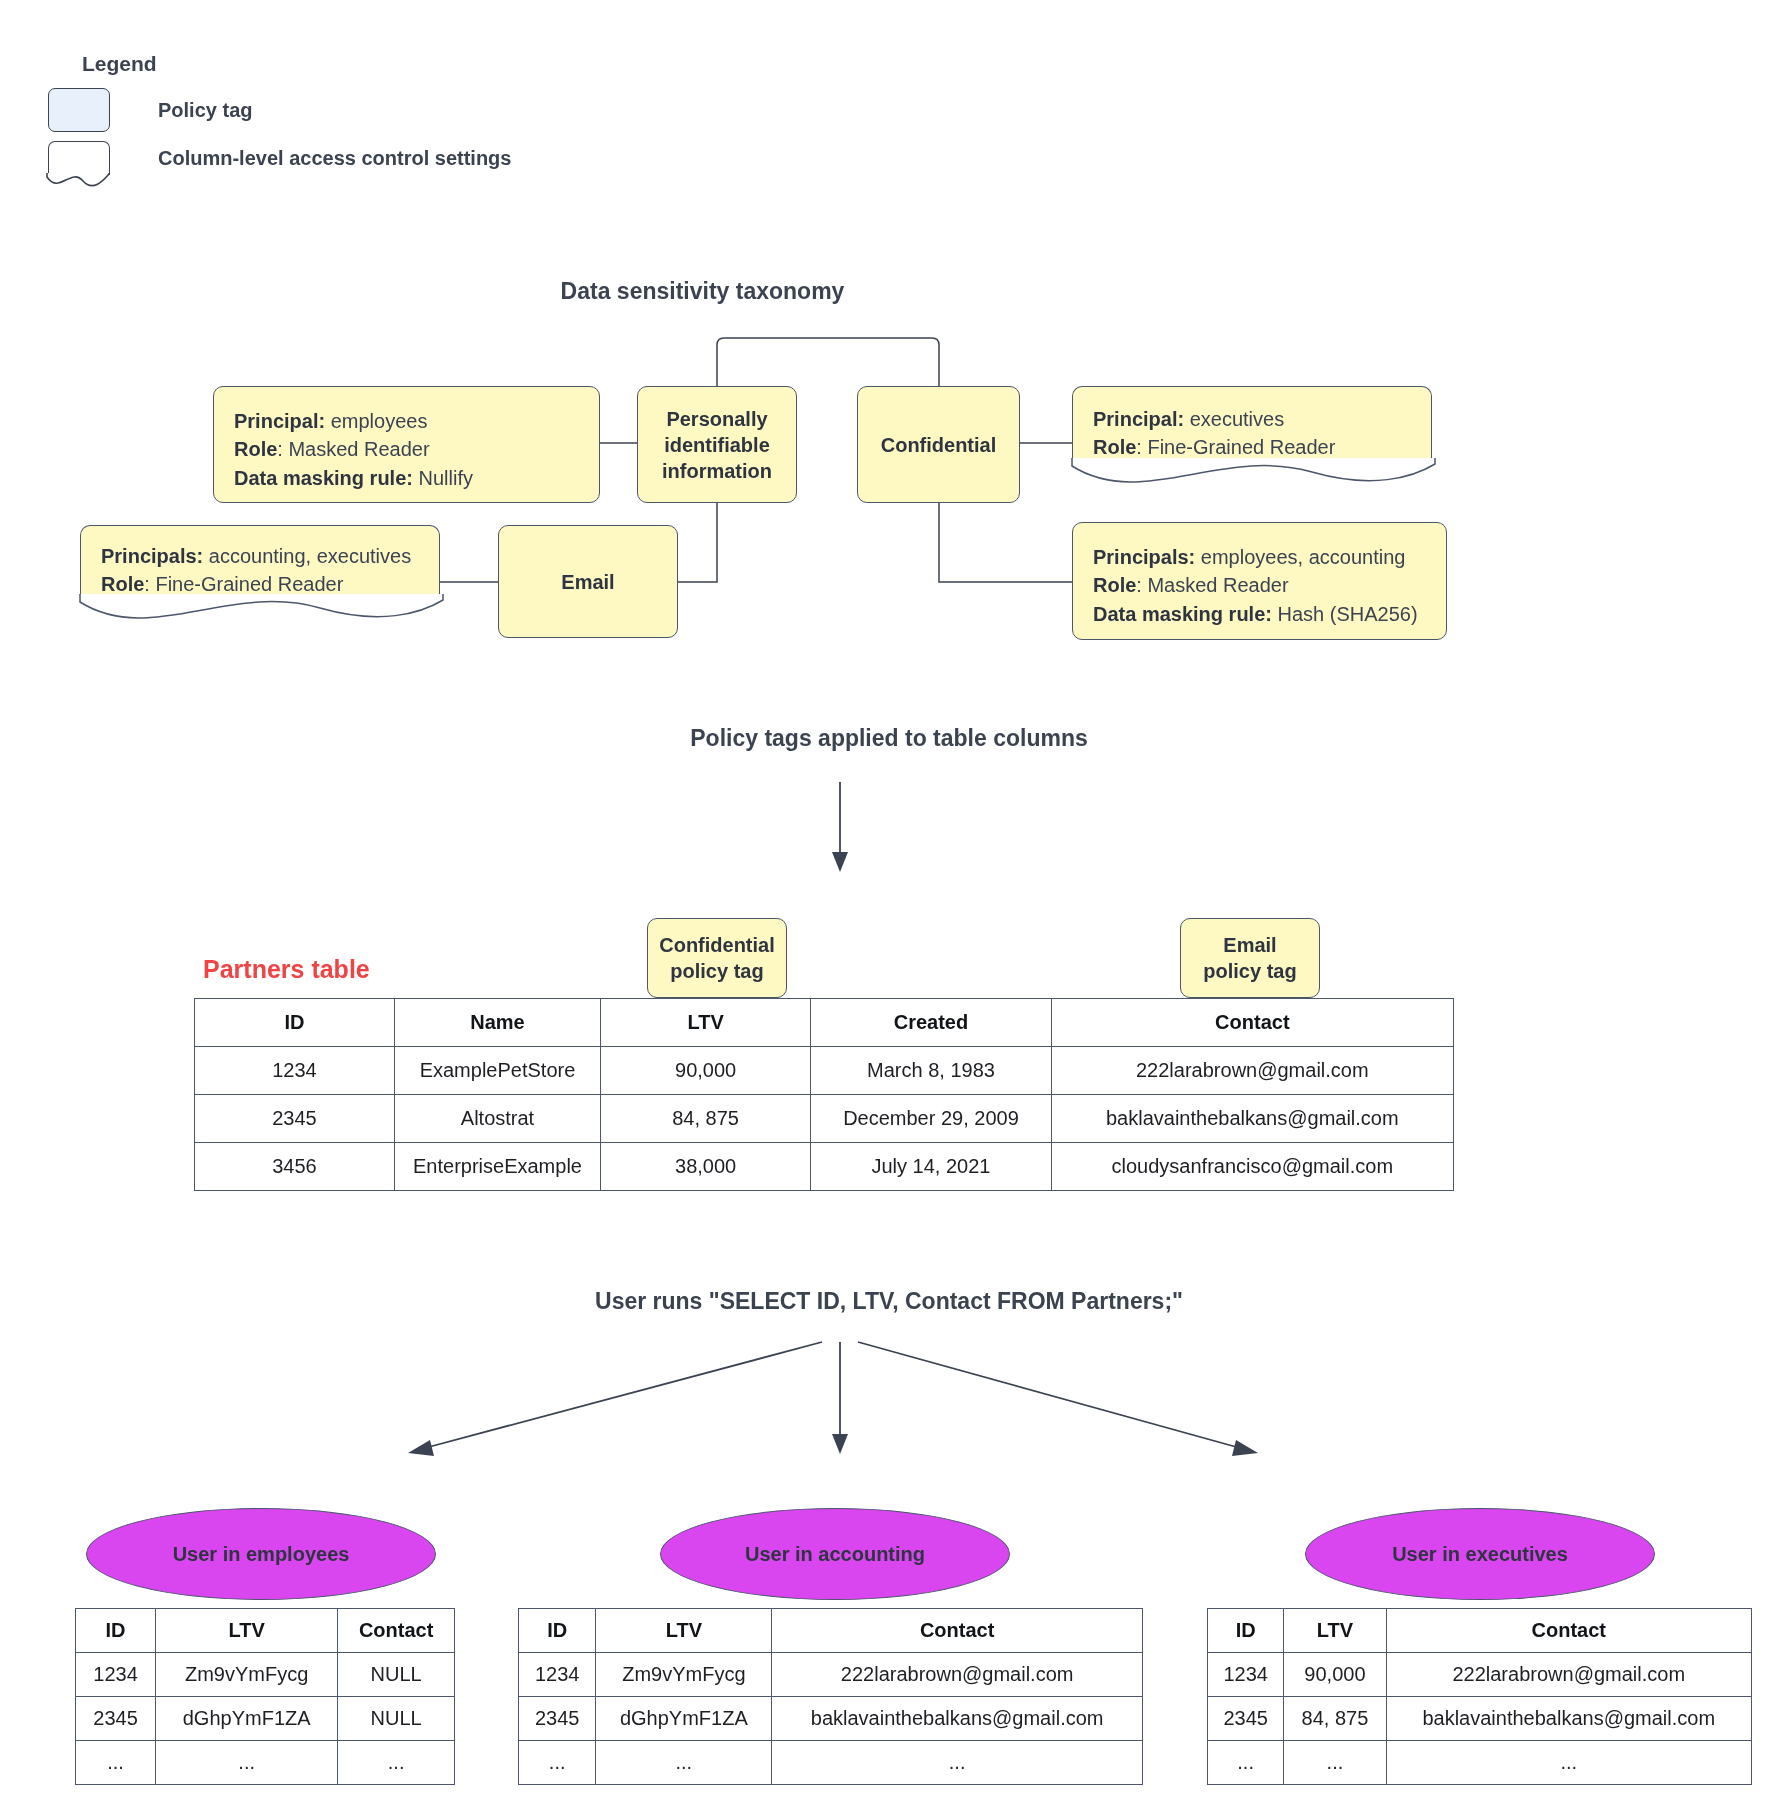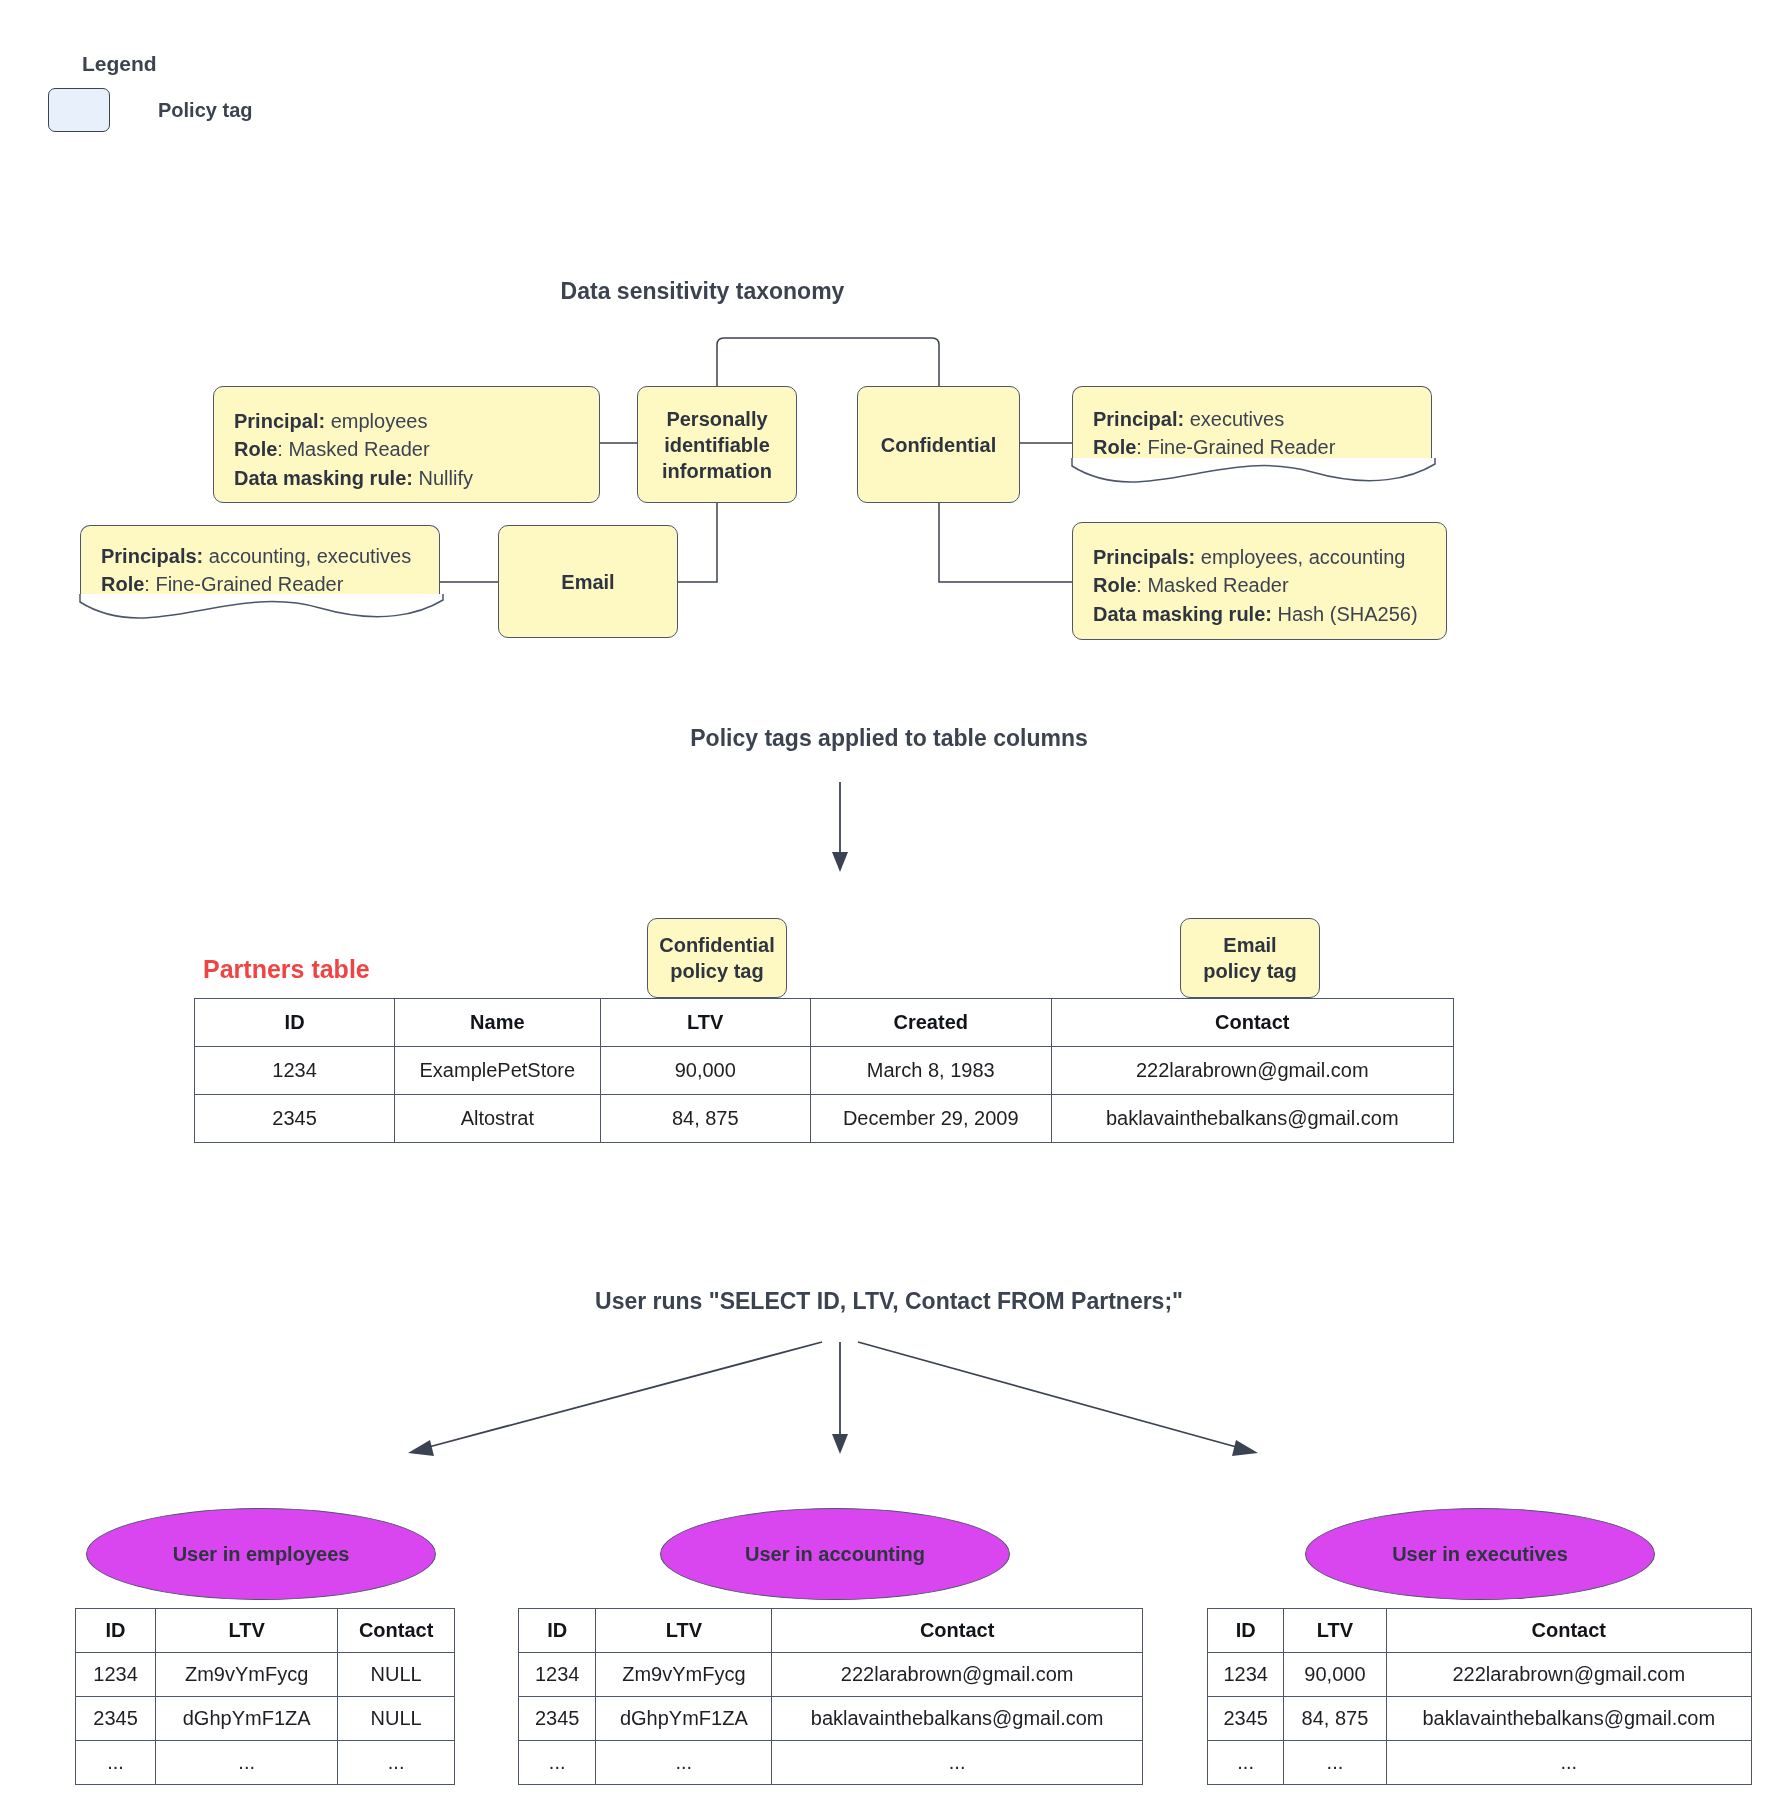--- a/index.html
+++ b/index.html
@@ -167,20 +167,28 @@
 
 <div class="abs" id="legend">
   <div class="legend-title">Legend</div>
 
   <div class="legend-row">
     <div class="legend-swatch tag"></div>
     <div class="legend-label">Policy tag</div>
   </div>
 
 
+  <div class="legend-row">
+    <div class="legend-swatch wave">
+      <svg viewBox="0 0 62 17" preserveAspectRatio="none">
+        <path d="M0,0 L0,4 C12,22 24,-6 36,8 C46,19 56,8 62,1 L62,0" fill="#ffffff" stroke="#3c4350" stroke-width="1.6"></path>
+      </svg>
+    </div>
+    <div class="legend-label">Column-level access control settings</div>
+  </div>
 </div>
 
 <div class="abs section-title" style="left:0;top:278px;width:1405px;">Data sensitivity taxonomy</div>
 
 <svg class="conn" style="left:0;top:0;width:1778px;height:700px;">
 
   <path d="M717,386 L717,345 Q717,338 724,338 L932,338 Q939,338 939,345 L939,386" fill="none" stroke="#3b4252" stroke-width="1.5"></path>
 
   <path d="M637,443 L600,443" fill="none" stroke="#3b4252" stroke-width="1.5"></path>
 
@@ -298,20 +306,27 @@
         <td>March 8, 1983</td>
         <td>222larabrown@gmail.com</td>
       </tr>
       <tr>
         <td>2345</td>
         <td>Altostrat</td>
         <td>84, 875</td>
         <td>December 29, 2009</td>
         <td>baklavainthebalkans@gmail.com</td>
       </tr>
+      <tr>
+        <td>3456</td>
+        <td>EnterpriseExample</td>
+        <td>38,000</td>
+        <td>July 14, 2021</td>
+        <td>cloudysanfrancisco@gmail.com</td>
+      </tr>
     </tbody>
 </table>
 
 <div class="abs section-title" style="left:0;top:1288px;width:1778px;">User runs "SELECT ID, LTV, Contact FROM Partners;"</div>
 
 <svg class="conn" style="left:0;top:1330px;width:1778px;height:130px;">
 
   <line x1="822" y1="12" x2="425" y2="118" stroke="#3b4252" stroke-width="1.8"></line>
   <polygon points="408,123 430,110 434,126" fill="#3b4252"></polygon>
 

